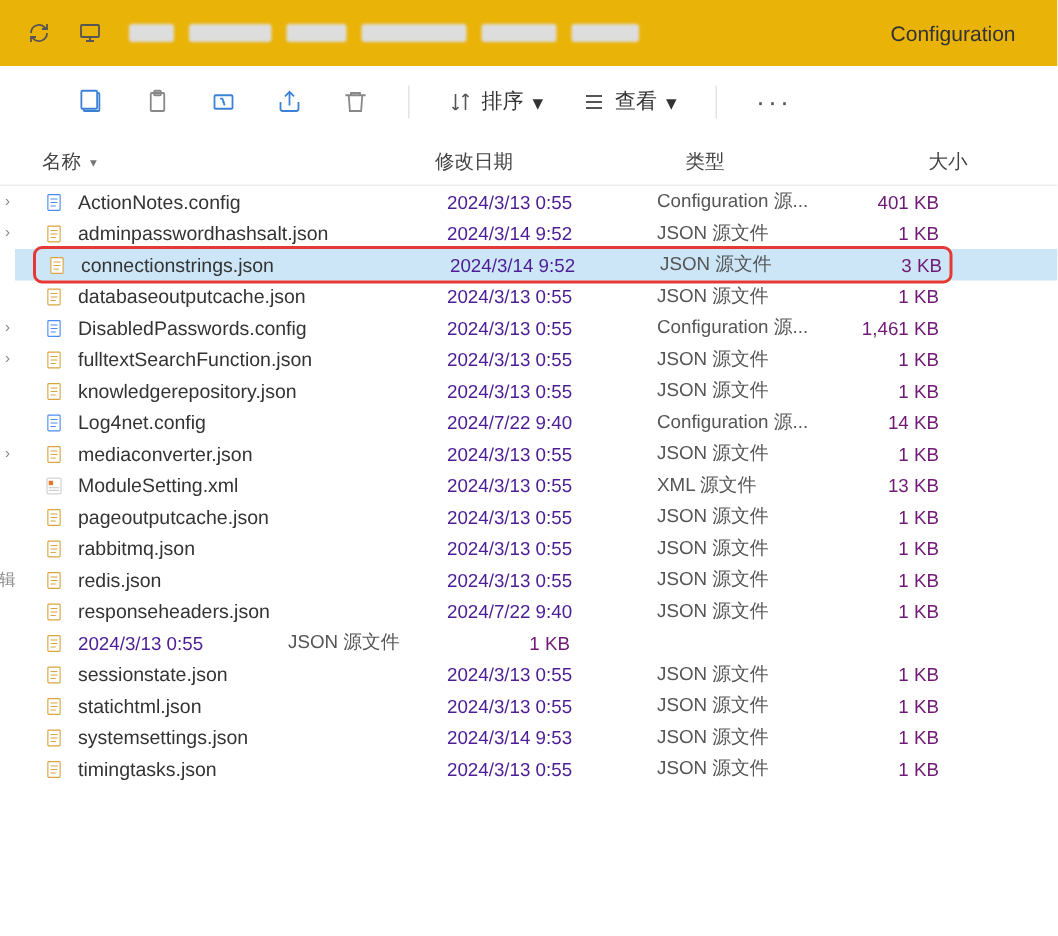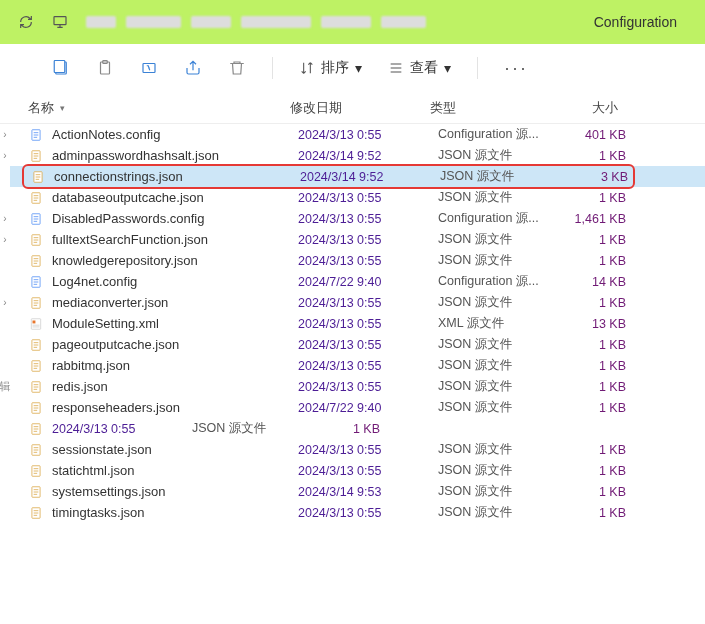--- a/index.html
+++ b/index.html
@@ -1,32 +1,32 @@
 <!DOCTYPE html>
 <html><head>
   <meta charset="utf-8">
   <style>
     * { margin: 0; padding: 0; box-sizing: border-box; font-family: "Segoe UI", "Microsoft YaHei", sans-serif; }
     body { background: #fff; width: 705px; height: 624px; overflow: hidden; font-size: 13px; color: #333; }
-    .topbar { height: 44px; display: flex; align-items: center; padding: 0 18px; background: #bef264; }
+    .topbar { height: 44px; display: flex; align-items: center; padding: 0 18px; background: #eab308; }
     .topbar .refresh { margin-right: 18px; color: #555; }
     .topbar .monitor { margin-right: 18px; color: #555; }
     .topbar .blurred-crumbs { flex: 1; height: 14px; display:flex; gap:10px; align-items:center;}
     .blurseg{height:12px; background:#ddd; border-radius:2px; filter:blur(1px);}
     .topbar .crumb-final { margin-left: 12px; color: #333; font-size:14px; padding-right:10px;}
     .toolbar { height: 48px; display: flex; align-items: center; gap: 26px; padding: 0 20px; margin-left: 32px; }
     .toolbar .ico { color: #3b82d6; width: 18px; height: 18px; display:inline-flex; align-items:center; justify-content:center;}
     .toolbar .ico.gray { color: #888; }
     .sep { width:1px; height:22px; background:#e3e3e3;}
     .dropdown-btn { display:flex; align-items:center; gap:6px; color:#333; font-size:14px;}
     .dots{font-size:18px; letter-spacing:2px; color:#555;}
     .headers { height: 32px; display:flex; align-items:center; padding-left: 28px; border-bottom:1px solid #eee; color:#444; font-size:13px;}
     .col-name { width: 262px; display:flex; align-items:center; gap:6px;}
     .col-date { width: 140px; }
-    .col-type { width: 118px; }
+    .col-type { width: 118px; margin-left: 27px; }
     .col-size { width: 80px; text-align:right; padding-right:10px;}
     .caret-down{font-size:9px;color:#777;}
     .body-area { display:flex; }
     .gutter{ width:10px; padding-top:0; }
     .gutter .ch{ height:21px; display:flex; align-items:center; justify-content:center; color:#888; font-size:10px;}
     .filelist{ flex:1; }
     .row { height:21px; display:flex; align-items:center; padding-left: 18px; font-size:13px; color:#333; position:relative;}
     .row .ficon{ width:16px; height:16px; margin-right:8px; display:inline-flex; align-items:center; justify-content:center;}
     .row.selected{ background:#cde6f7;padding-left:20px; }
     .row.selected-frame::after{

